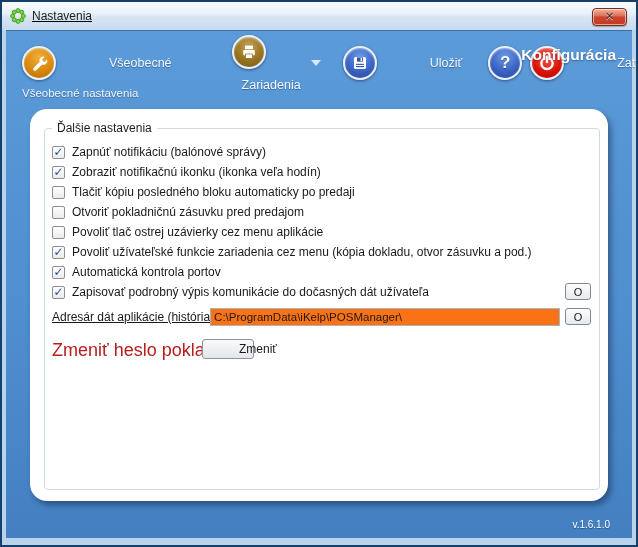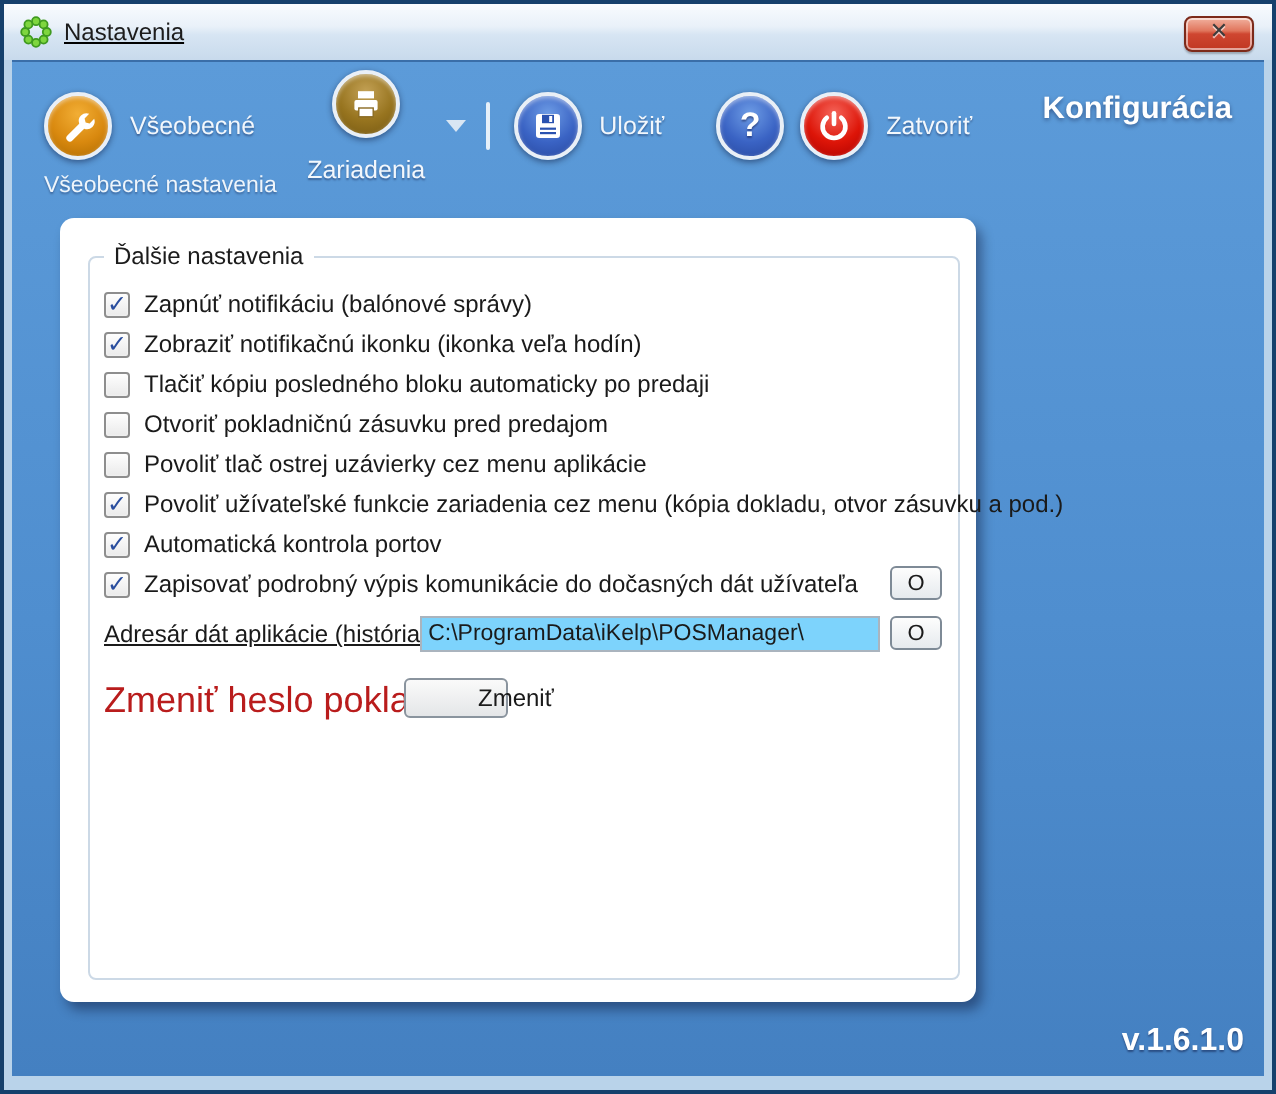--- a/index.html
+++ b/index.html
@@ -33,21 +33,21 @@
   .content {
     position:absolute; left:4px; right:4px; top:28px; bottom:7px;
     background:linear-gradient(180deg,#5c9bd9 0%,#4f8ecf 55%,#4480c1 100%);
     border-top:1px solid #3a6ea8;
   }
   .toolbar {
     position:absolute; left:16px; right:14px; top:12px; height:40px;
     display:flex; align-items:center; color:#fff;
   }
   .tb-btn { display:flex; align-items:center; gap:9px; cursor:pointer; }
-  .tb-label { font-size:12.5px; color:#f2f7fc; text-shadow:0 1px 1px rgba(0,0,40,.35); }
+  .tb-label { font-size:12.5px; color:#f2f7fc; text-shadow:0 1px 1px rgba(0,0,40,.35);margin-left:44px; }
   .circle {
     width:34px; height:34px; border-radius:50%;
     border:2px solid #e9eff6;
     box-shadow:0 1px 3px rgba(0,0,30,.45), inset 0 1px 2px rgba(255,255,255,.5);
     display:flex; align-items:center; justify-content:center; flex:0 0 auto;
   }
   .circle-orange { background:radial-gradient(circle at 50% 30%, #f2ae35 0%, #d9890f 55%, #ad6a00 100%); }
   .circle-bronze { background:radial-gradient(circle at 50% 30%, #c3a155 0%, #97741f 55%, #755812 100%); }
   .circle-blue   { background:radial-gradient(circle at 50% 30%, #6d9ce5 0%, #3a63c4 55%, #27479e 100%); }
   .circle-red    { background:radial-gradient(circle at 50% 30%, #f5655a 0%, #dd1508 55%, #ab0000 100%); }
@@ -66,22 +66,22 @@
     position:absolute; right:2px; top:3px;
     font-size:15.5px; font-weight:bold; color:#fff;
     text-shadow:0 1px 2px rgba(0,0,40,.4);
   }
   .breadcrumb {
     position:absolute; left:16px; top:56px;
     font-size:11.5px; color:#eef5fb; text-shadow:0 1px 1px rgba(0,0,40,.3);
   }
   
   .panel {
-    position:absolute; left:24px; top:78px; width:458px; height:392px;
-    background:#fff; border-radius:7px;
+    position:absolute; left:24px; top:78px; width:578px; height:392px;
+    background:#fff; border-radius:17px;
     box-shadow:3px 4px 6px rgba(0,0,30,.38);
   }
   .groupbox {
     position:absolute; left:14px; right:8px; top:19px; bottom:11px;
     border:1px solid #ccd9e6; border-radius:4px;
   }
   .group-legend {
     position:absolute; top:-8px; left:7px; background:#fff;
     padding:0 5px; font-size:12px; color:#1c1c1c;
   }
@@ -104,37 +104,37 @@
     position:absolute; right:3px; top:1px; width:26px; height:17px;
     border:1px solid #7e8a96; border-radius:3px;
     background:linear-gradient(180deg,#fdfdfd,#e6eaee);
     font-family:"Liberation Sans",sans-serif; font-size:11px; color:#1a1a1a;
     line-height:14px; text-align:center; cursor:pointer;
   }
   .path-row { position:relative; height:24px; display:flex; align-items:center; padding-left:2px; margin-top:3px; }
   .path-label { font-size:12px; color:#1a1a1a; white-space:nowrap; flex:0 0 auto;text-decoration:underline; }
   .path-input {
     flex:1 1 auto; height:18px; margin-right:34px;
-    border:1px solid #aab4be; background:#7dd3fc;
+    border:1px solid #aab4be; background:#f97316;
     font-family:"Liberation Sans",sans-serif; font-size:11.5px; color:#1a1a1a;
     padding:0 3px;
   }
   .path-row .o-btn { top:3px; }
   .pw-row { position:relative; height:26px; margin-top:8px; padding-left:2px; display:flex; align-items:center; }
   .pw-label { font-size:18px; color:#b91c1c; }
   .change-btn {
     position:absolute; left:152px; top:2px; width:52px; height:20px;
     border:1px solid #8a949e; border-radius:3px;
     background:linear-gradient(180deg,#fafafa,#e4e6e8);
     font-family:"Liberation Sans",sans-serif; font-size:12px; color:#1a1a1a;
     text-align:center; cursor:pointer;padding-left:36px;
   }
   .version {
-    position:absolute; right:10px; bottom:8px;
-    font-size:16px; font-weight:bold; color:#fff;
+    position:absolute; right:22px; bottom:8px;
+    font-size:10px; font-weight:normal; color:#fff;
     text-shadow:0 1px 1px rgba(0,0,40,.4);
   }
 </style>
 </head>
 <body>
 
 <div class="window">
 
   <div class="titlebar">
     <svg class="app-icon" viewBox="0 0 16 16">

